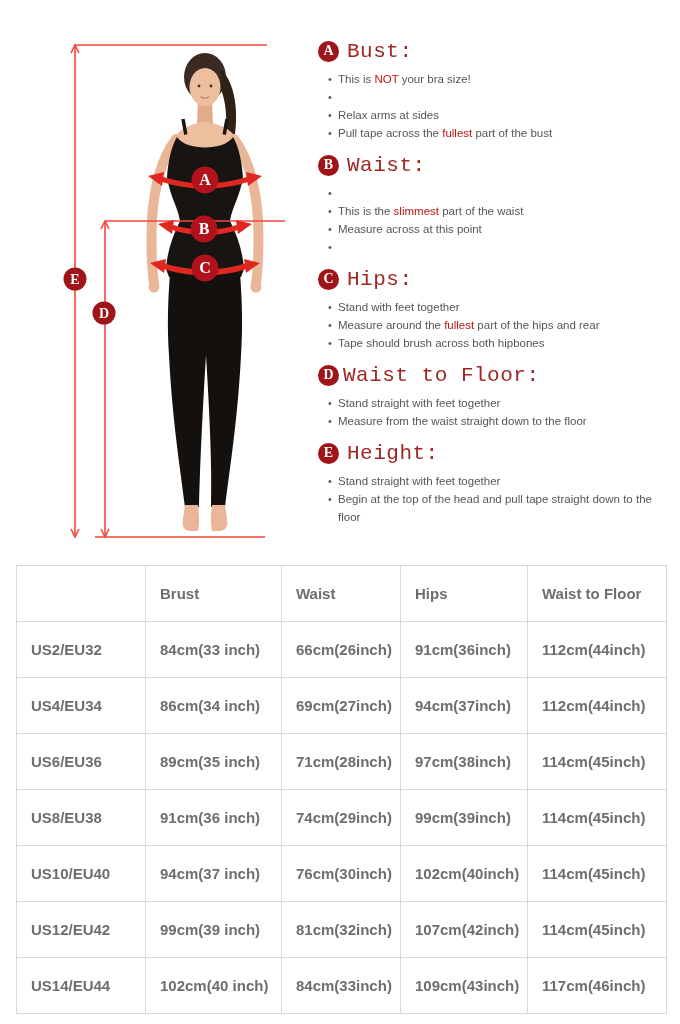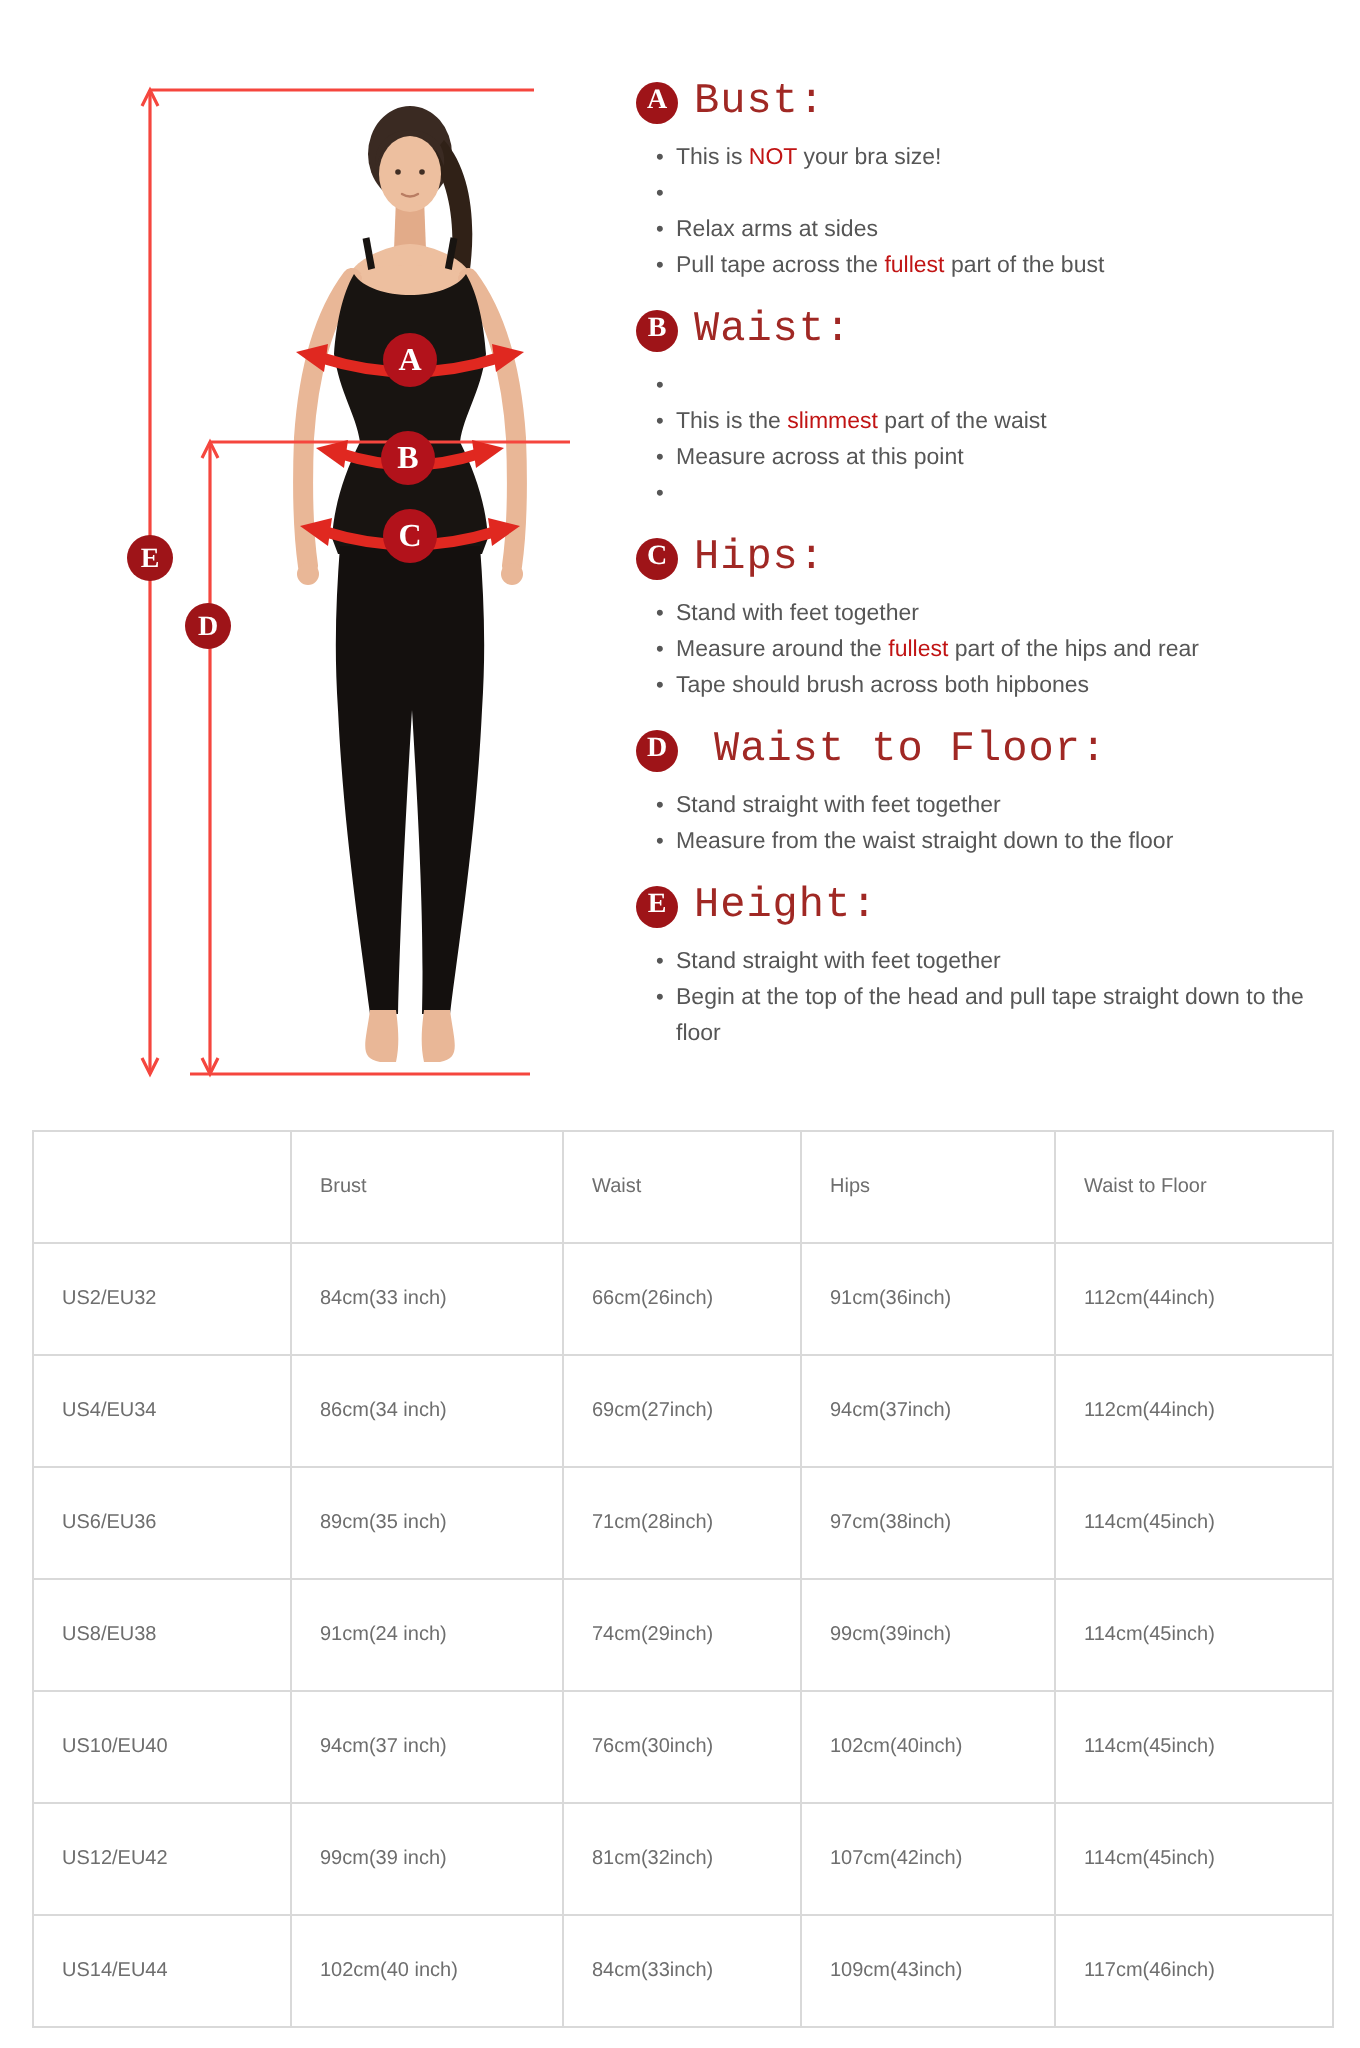--- a/index.html
+++ b/index.html
@@ -18,35 +18,35 @@
   .sec-head{display:flex;align-items:center;height:26px;margin-bottom:6px;}
   .badge{
     width:21px;height:21px;border-radius:50%;background:#9e1418;color:#fff;
     font-family:"Liberation Serif", serif;font-weight:bold;font-size:14px;
     display:inline-flex;align-items:center;justify-content:center;flex:0 0 21px;
   }
   .sec-title{
     font-family:Liberation Mono, monospace;color:#a02824;font-size:21px;
     margin-left:8px;letter-spacing:0.5px;
   }
-  .sec-title.indented{margin-left:18px;}
+  .sec-title.indented{margin-left:4px;}
   .bullets{list-style:none;margin:0;padding:0 0 0 10px;}
   .bullets li{
     display:flex;font-size:11.5px;color:#565656;line-height:18px;
   }
   .bullets .dot{flex:0 0 10px;color:#565656;font-size:11px;}
   .bullets .em{color:#c11414;font-weight:normal;}
   
   .size-table{
     position:absolute;left:16px;top:565px;width:650px;
     border-collapse:collapse;table-layout:fixed;
   }
   .size-table th,.size-table td{
     border:1px solid #d9d9d9;height:55px;padding:0 4px 0 14px;
-    font-size:10px;font-weight:normal;color:#6e6e6e;text-align:left;
+    font-size:15px;font-weight:bold;color:#6e6e6e;text-align:left;
     vertical-align:middle;white-space:nowrap;overflow:hidden;
   }
 </style>
 </head>
 <body>
 
 <svg class="diagram" viewBox="0 0 272 530" xmlns="http://www.w3.org/2000/svg">
 
   <g>
 
@@ -263,21 +263,21 @@
       </tr>
       <tr>
         <td>US6/EU36</td>
         <td>89cm(35 inch)</td>
         <td>71cm(28inch)</td>
         <td>97cm(38inch)</td>
         <td>114cm(45inch)</td>
       </tr>
       <tr>
         <td>US8/EU38</td>
-        <td>91cm(24 inch)</td>
+        <td>91cm(36 inch)</td>
         <td>74cm(29inch)</td>
         <td>99cm(39inch)</td>
         <td>114cm(45inch)</td>
       </tr>
       <tr>
         <td>US10/EU40</td>
         <td>94cm(37 inch)</td>
         <td>76cm(30inch)</td>
         <td>102cm(40inch)</td>
         <td>114cm(45inch)</td>

